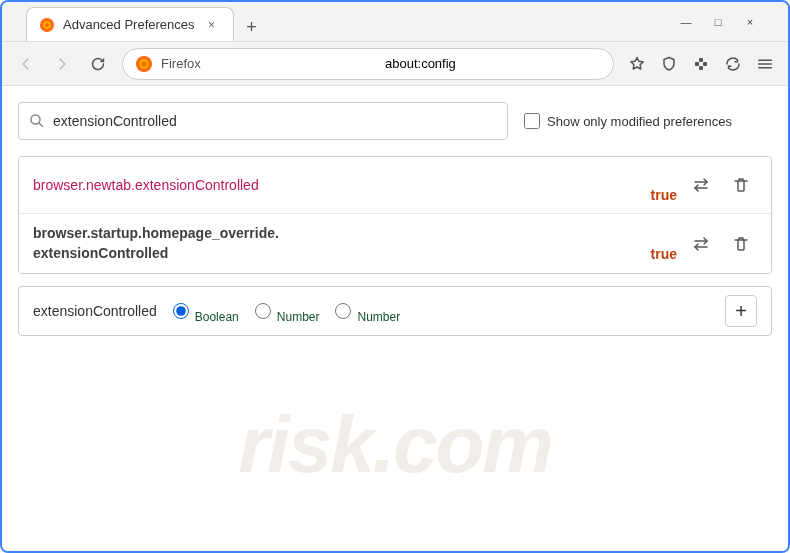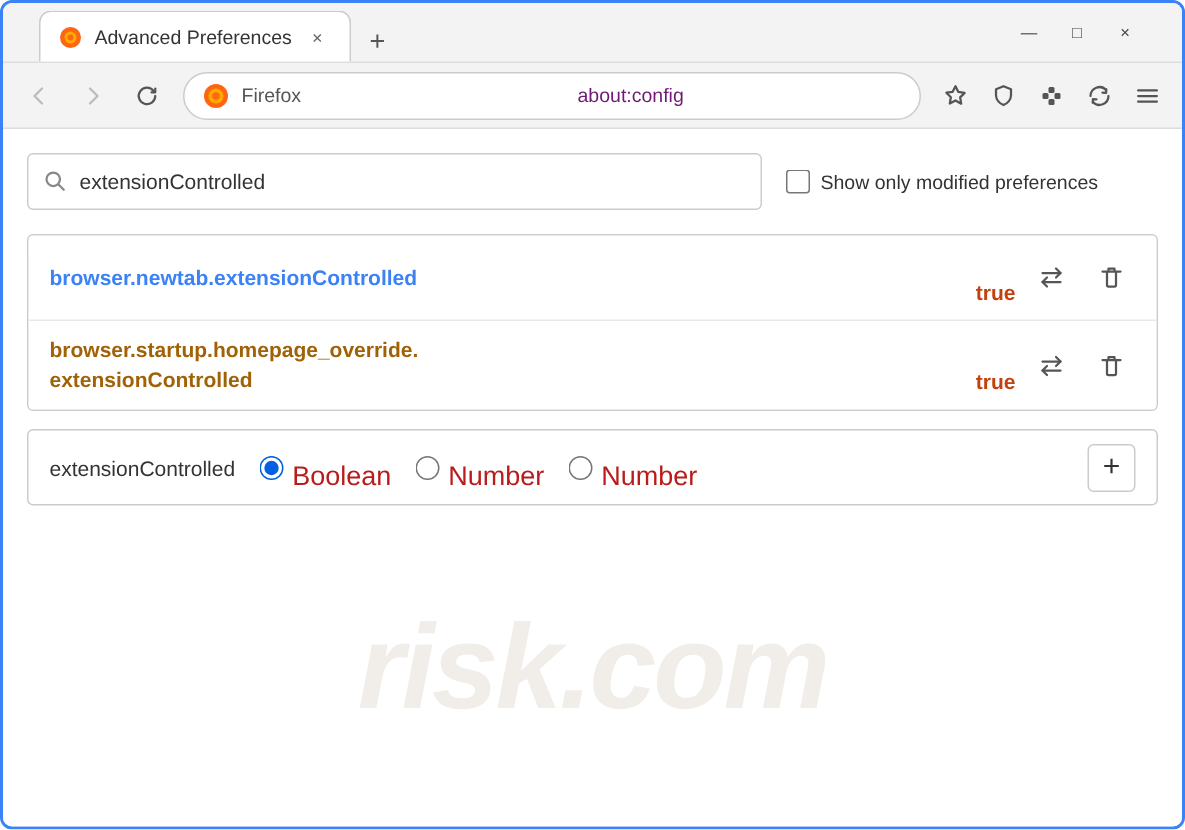--- a/index.html
+++ b/index.html
@@ -158,21 +158,21 @@
     }
 
     .firefox-icon {
       width: 18px;
       height: 18px;
       flex-shrink: 0;
     }
 
     .address-text {
       font-size: 13px;
-      color: #701a75;
+      color: #000000;
       flex: 1;
     }
 
     .nav-icons-right {
       display: flex;
       align-items: center;
       gap: 2px;
     }
 
     .nav-icon-btn {
@@ -259,30 +259,30 @@
       padding: 10px 14px;
       border-bottom: 1px solid #e8e8e8;
       background: #fff;
     }
 
     .table-row:last-child {
       border-bottom: none;
     }
 
     .pref-name {
-      font-weight: bold;
-      font-size: 14px;
-      color: #3b82f6;
+      font-weight: normal;
+      font-size: 14px;
+      color: #be185d;
       flex: 1;
     }
 
     .pref-name-multiline {
       font-weight: bold;
       font-size: 14px;
-      color: #a16207;
+      color: #404040;
       flex: 1;
       line-height: 1.4;
     }
 
     .pref-value {
       font-weight: bold;
       font-size: 14px;
       color: #c2410c;
       margin-right: auto;
       margin-left: 8px;
@@ -339,22 +339,22 @@
     }
 
     .radio-input {
       width: 16px;
       height: 16px;
       accent-color: #0060df;
       cursor: pointer;
     }
 
     .radio-label {
-      font-size: 18px;
-      color: #b91c1c;
+      font-size: 12px;
+      color: #14532d;
       margin-top: 12px;
     }
 
     .add-btn {
       width: 32px;
       height: 32px;
       display: flex;
       align-items: center;
       justify-content: center;
       border: 1px solid #ccc;

